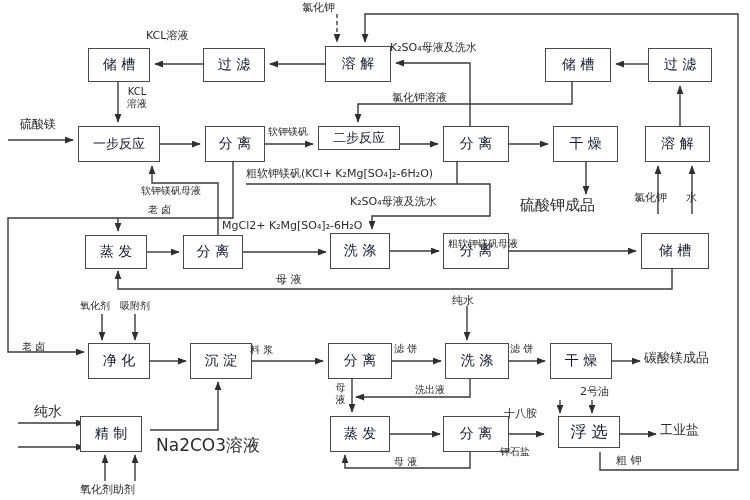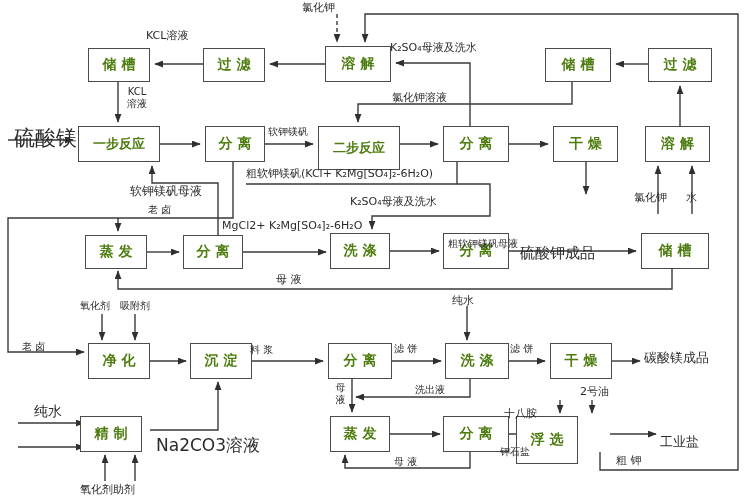--- a/index.html
+++ b/index.html
@@ -5,21 +5,21 @@
   html,body{margin:0;padding:0;background:#fff;}
   #stage{
     position:relative;width:750px;height:500px;background:#ffffff;
     font-family:"DejaVu Sans","Liberation Sans",sans-serif;
     overflow:hidden;
   }
   svg.connectors{position:absolute;left:0;top:0;width:750px;height:500px;}
   .pbox{
     position:absolute;border:1.6px solid #4a4a4a;background:#fff;
     display:flex;align-items:center;justify-content:center;
-    color:#4d7c0f;box-sizing:border-box;white-space:nowrap;font-weight:bold;
+    color:#0f172a;box-sizing:border-box;white-space:nowrap;
   }
   .flabel{
     position:absolute;color:#2b2b2b;white-space:nowrap;line-height:1.15;
   }
   .flabel.wrap{white-space:normal;text-align:center;}
 </style>
 </head>
 <body>
 
 <div id="stage">
@@ -103,68 +103,68 @@
       <path d="M592,400 L592,413" marker-end="url(#ah)"></path>
     </g>
   </svg>
 <div class="pbox" style="left: 88px; top: 48px; width: 62px; height: 34px; font-size: 14px;">储 槽</div>
     <div class="pbox" style="left: 203px; top: 48px; width: 62px; height: 34px; font-size: 14px;">过 滤</div>
     <div class="pbox" style="left: 325px; top: 46px; width: 66px; height: 36px; font-size: 14px;">溶 解</div>
     <div class="pbox" style="left: 545px; top: 48px; width: 66px; height: 34px; font-size: 14px;">储 槽</div>
     <div class="pbox" style="left: 648px; top: 48px; width: 64px; height: 34px; font-size: 14px;">过 滤</div>
     <div class="pbox" style="left: 78px; top: 126px; width: 82px; height: 36px; font-size: 13px;">一步反应</div>
     <div class="pbox" style="left: 205px; top: 126px; width: 60px; height: 36px; font-size: 14px;">分 离</div>
-    <div class="pbox" style="left: 318px; top: 126px; width: 82px; height: 44px; font-size: 13px;">二步反应</div>
+    <div class="pbox" style="left: 318px; top: 126px; width: 82px; height: 24px; font-size: 13px;">二步反应</div>
     <div class="pbox" style="left: 443px; top: 126px; width: 66px; height: 36px; font-size: 14px;">分 离</div>
     <div class="pbox" style="left: 553px; top: 126px; width: 65px; height: 36px; font-size: 14px;">干 燥</div>
     <div class="pbox" style="left: 645px; top: 126px; width: 65px; height: 36px; font-size: 14px;">溶 解</div>
     <div class="pbox" style="left: 85px; top: 235px; width: 62px; height: 34px; font-size: 14px;">蒸 发</div>
     <div class="pbox" style="left: 183px; top: 235px; width: 60px; height: 34px; font-size: 14px;">分 离</div>
     <div class="pbox" style="left: 330px; top: 233px; width: 60px; height: 36px; font-size: 14px;">洗 涤</div>
     <div class="pbox" style="left: 443px; top: 233px; width: 66px; height: 36px; font-size: 14px;">分 离</div>
     <div class="pbox" style="left: 641px; top: 233px; width: 68px; height: 36px; font-size: 14px;">储 槽</div>
     <div class="pbox" style="left: 88px; top: 343px; width: 62px; height: 36px; font-size: 14px;">净 化</div>
     <div class="pbox" style="left: 190px; top: 343px; width: 62px; height: 36px; font-size: 14px;">沉 淀</div>
     <div class="pbox" style="left: 328px; top: 343px; width: 64px; height: 36px; font-size: 14px;">分 离</div>
     <div class="pbox" style="left: 445px; top: 343px; width: 64px; height: 36px; font-size: 14px;">洗 涤</div>
     <div class="pbox" style="left: 550px; top: 343px; width: 62px; height: 36px; font-size: 14px;">干 燥</div>
     <div class="pbox" style="left: 80px; top: 416px; width: 62px; height: 36px; font-size: 14px;">精 制</div>
     <div class="pbox" style="left: 330px; top: 416px; width: 60px; height: 36px; font-size: 14px;">蒸 发</div>
     <div class="pbox" style="left: 443px; top: 416px; width: 66px; height: 36px; font-size: 14px;">分 离</div>
-    <div class="pbox" style="left: 516px; top: 416px; width: 62px; height: 48px; font-size: 14px;">浮 选</div>
+    <div class="pbox" style="left: 558px; top: 416px; width: 62px; height: 32px; font-size: 16px;">浮 选</div>
     <div class="flabel" style="left: 302px; top: 2px; font-size: 11px;">氯化钾</div>
     <div class="flabel" style="left: 146px; top: 30px; font-size: 11px;">KCL溶液</div>
     <div class="flabel" style="left: 390px; top: 42px; font-size: 11px;">K₂SO₄母液及洗水</div>
     <div class="flabel wrap" style="left: 124px; top: 86px; font-size: 10px; width: 26px;">KCL溶液</div>
     <div class="flabel" style="left: 392px; top: 92px; font-size: 11px;">氯化钾溶液</div>
-    <div class="flabel" style="left: 14px; top: 118px; font-size: 21px; margin-top: 8px;">硫酸镁</div>
+    <div class="flabel" style="left: 20px; top: 118px; font-size: 12px;">硫酸镁</div>
     <div class="flabel" style="left: 268px; top: 126px; font-size: 10px;">软钾镁矾</div>
     <div class="flabel" style="left: 246px; top: 168px; font-size: 11px;">粗软钾镁矾(KCl+ K₂Mg[SO₄]₂-6H₂O)</div>
-    <div class="flabel" style="left: 130px; top: 185px; font-size: 12px;">软钾镁矾母液</div>
+    <div class="flabel" style="left: 141px; top: 185px; font-size: 10px;">软钾镁矾母液</div>
     <div class="flabel" style="left: 148px; top: 204px; font-size: 10px;">老 卤</div>
     <div class="flabel" style="left: 350px; top: 196px; font-size: 11px;">K₂SO₄母液及洗水</div>
-    <div class="flabel" style="left: 520px; top: 197px; font-size: 15px; margin-top: 48px;">硫酸钾成品</div>
+    <div class="flabel" style="left: 520px; top: 197px; font-size: 15px;">硫酸钾成品</div>
     <div class="flabel" style="left: 634px; top: 192px; font-size: 11px;">氯化钾</div>
     <div class="flabel" style="left: 686px; top: 192px; font-size: 11px;">水</div>
     <div class="flabel" style="left: 222px; top: 220px; font-size: 11px;">MgCl2+ K₂Mg[SO₄]₂-6H₂O</div>
     <div class="flabel" style="left: 448px; top: 238px; font-size: 10px;">粗软钾镁矾母液</div>
     <div class="flabel" style="left: 276px; top: 274px; font-size: 11px;">母 液</div>
     <div class="flabel" style="left: 80px; top: 300px; font-size: 10px;">氧化剂</div>
     <div class="flabel" style="left: 120px; top: 300px; font-size: 10px;">吸附剂</div>
     <div class="flabel" style="left: 452px; top: 295px; font-size: 11px;">纯水</div>
     <div class="flabel" style="left: 22px; top: 341px; font-size: 10px;">老 卤</div>
     <div class="flabel" style="left: 250px; top: 344px; font-size: 10px;">料 浆</div>
     <div class="flabel" style="left: 394px; top: 343px; font-size: 10px;">滤  饼</div>
     <div class="flabel" style="left: 510px; top: 343px; font-size: 10px;">滤  饼</div>
     <div class="flabel" style="left: 644px; top: 351px; font-size: 13px;">碳酸镁成品</div>
     <div class="flabel wrap" style="left: 334px; top: 382px; font-size: 10px; width: 13px;">母液</div>
     <div class="flabel" style="left: 396px; top: 384px; font-size: 10px; margin-left: 19px;">洗出液</div>
     <div class="flabel" style="left: 504px; top: 408px; font-size: 11px;">十八胺</div>
     <div class="flabel" style="left: 580px; top: 386px; font-size: 11px;">2号油</div>
     <div class="flabel" style="left: 34px; top: 403px; font-size: 14px;">纯水</div>
-    <div class="flabel" style="left: 660px; top: 423px; font-size: 13px; margin-top: 12px;">工业盐</div>
+    <div class="flabel" style="left: 660px; top: 423px; font-size: 13px;">工业盐</div>
     <div class="flabel" style="left: 156px; top: 436px; font-size: 17px;">Na2CO3溶液</div>
     <div class="flabel" style="left: 500px; top: 446px; font-size: 10px;">钾石盐</div>
     <div class="flabel" style="left: 20px; top: 450px; font-size: 14px; margin-top: 48px;">Na2CO3</div>
     <div class="flabel" style="left: 394px; top: 456px; font-size: 10px;">母 液</div>
     <div class="flabel" style="left: 616px; top: 455px; font-size: 11px;">粗  钾</div>
     <div class="flabel" style="left: 80px; top: 484px; font-size: 11px;">氧化剂助剂</div>
   </div>
 
 </body></html>

